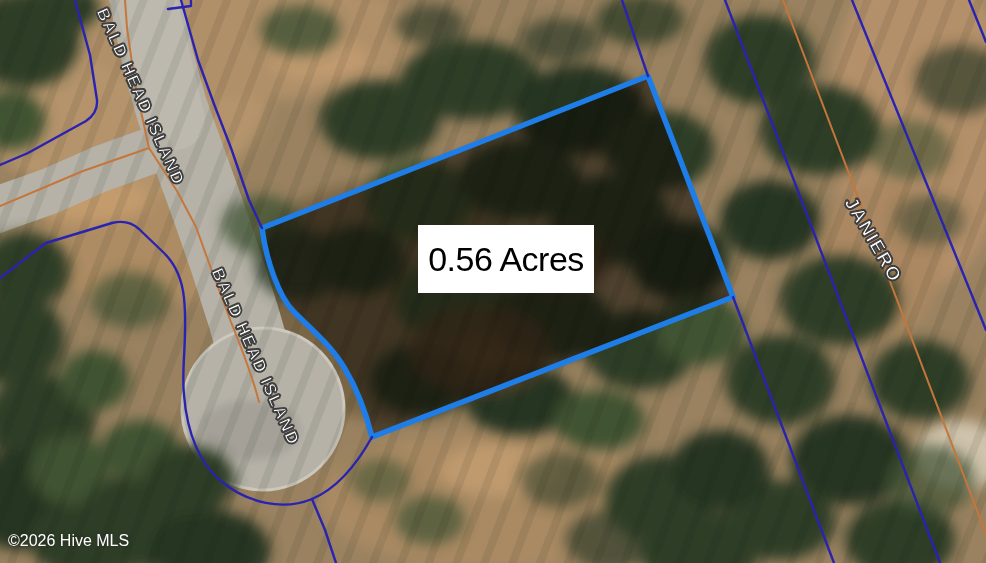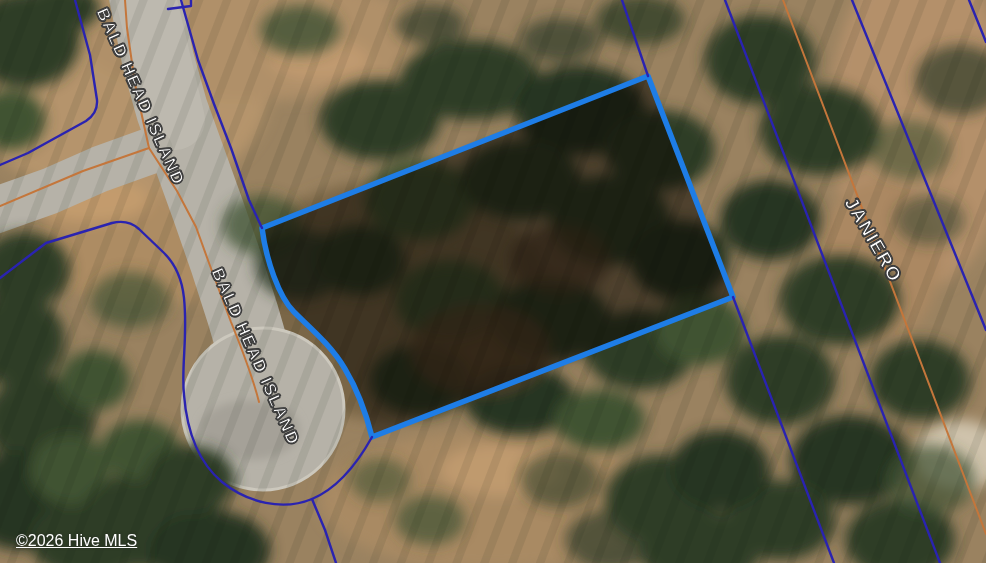--- a/index.html
+++ b/index.html
@@ -20,23 +20,22 @@
     text-shadow:1.5px 0 0 #3c3c3c,-1.5px 0 0 #3c3c3c,0 1.5px 0 #3c3c3c,0 -1.5px 0 #3c3c3c,1px 1px 0 #3c3c3c,-1px -1px 0 #3c3c3c;
   }
   .street-label.janiero{font-size:19px;}
   .acreage-box{
     position:absolute;left:418px;top:225px;width:176px;height:68px;
     background:var(--acreage-box-bg,#fff);color:var(--acreage-text,#000);
     display:flex;align-items:center;justify-content:center;
     font-size:34px;letter-spacing:-0.5px;
   }
   .copyright{
-    position:absolute;left:16px;top:532px;color:#fff;font-size:16px;
+    position:absolute;left:8px;top:532px;color:#fff;font-size:16px;
     text-shadow:0 0 3px rgba(40,40,40,.8);
-    text-decoration:underline;
   }
 </style>
 </head>
 <body>
 
 <div class="stage">
 
   <svg width="986" height="563" viewBox="0 0 986 563">
     <defs>
       <filter id="blur7" x="-30%" y="-30%" width="160%" height="160%">
@@ -168,16 +167,19 @@
       <path class="orange" d="M 783,0 L 986,534"></path>
     </g>
   </svg>
 
   <div class="street-label" style="left:140px;top:97px;transform:translate(-50%,-50%) rotate(66deg);">BALD HEAD ISLAND</div>
 
   <div class="street-label" style="left:255px;top:357px;transform:translate(-50%,-50%) rotate(66deg);">BALD HEAD ISLAND</div>
 
   <div class="street-label janiero" style="left:873px;top:240px;transform:translate(-50%,-50%) rotate(60deg);">JANIERO</div>
 
+  <div class="acreage-box">
+    <span>0.56 Acres</span>
+  </div>
 
   <div class="copyright">©2026 Hive MLS</div>
 
 </div>
 
 </body></html>

